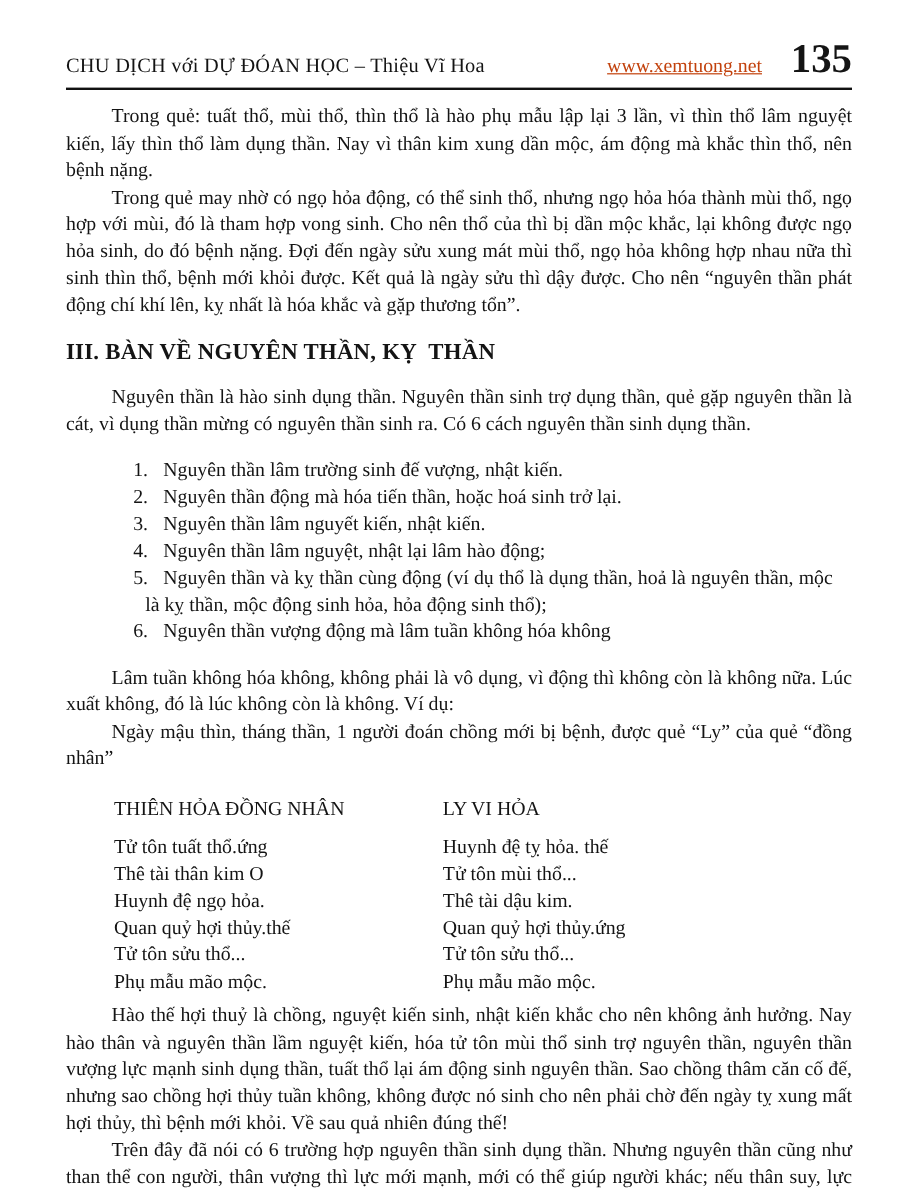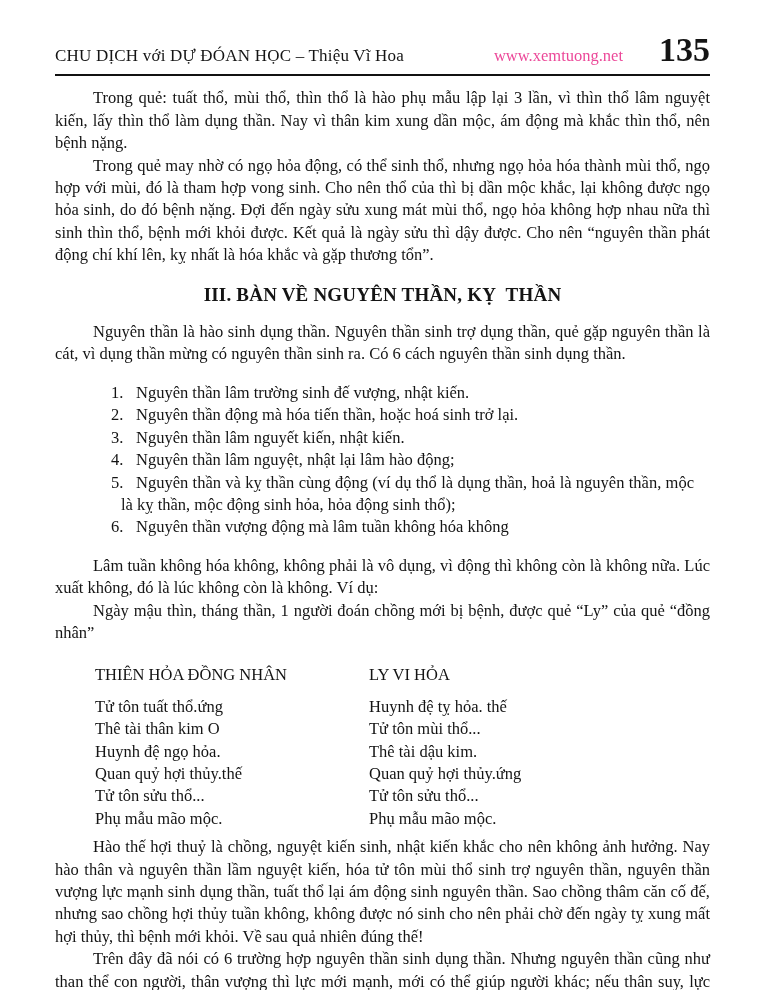--- a/index.html
+++ b/index.html
@@ -27,39 +27,39 @@
     padding-bottom: 7px;
     margin-bottom: 11px;
   }
   .hdr .book-title {
     font-size: 17px;
     letter-spacing: 0.2px;
     white-space: nowrap;
   }
   .hdr .site {
     margin-left: auto;
-    margin-right: 36px;
+    margin-right: 24px;
     font-size: 16.5px;
-    color: #ec4899;
+    color: #c2410c;
+    text-decoration: underline;
     cursor: pointer;
   }
   .hdr .pageno {
     font-size: 34px;
     font-weight: bold;
     line-height: 20px;
   }
   
   .para {
     margin: 0;
     text-align: justify;
     text-indent: 38px;
   }
   h2.sec-heading {
     margin: 17px 0 15px 0;
-    text-align: center;
     font-size: 19px;
     font-weight: bold;
     white-space: pre-wrap;
     letter-spacing: 0.2px;
   }
   
   .num-list { margin: 16px; }
   .num-item {
     margin: 0;
     padding-left: 50px;

